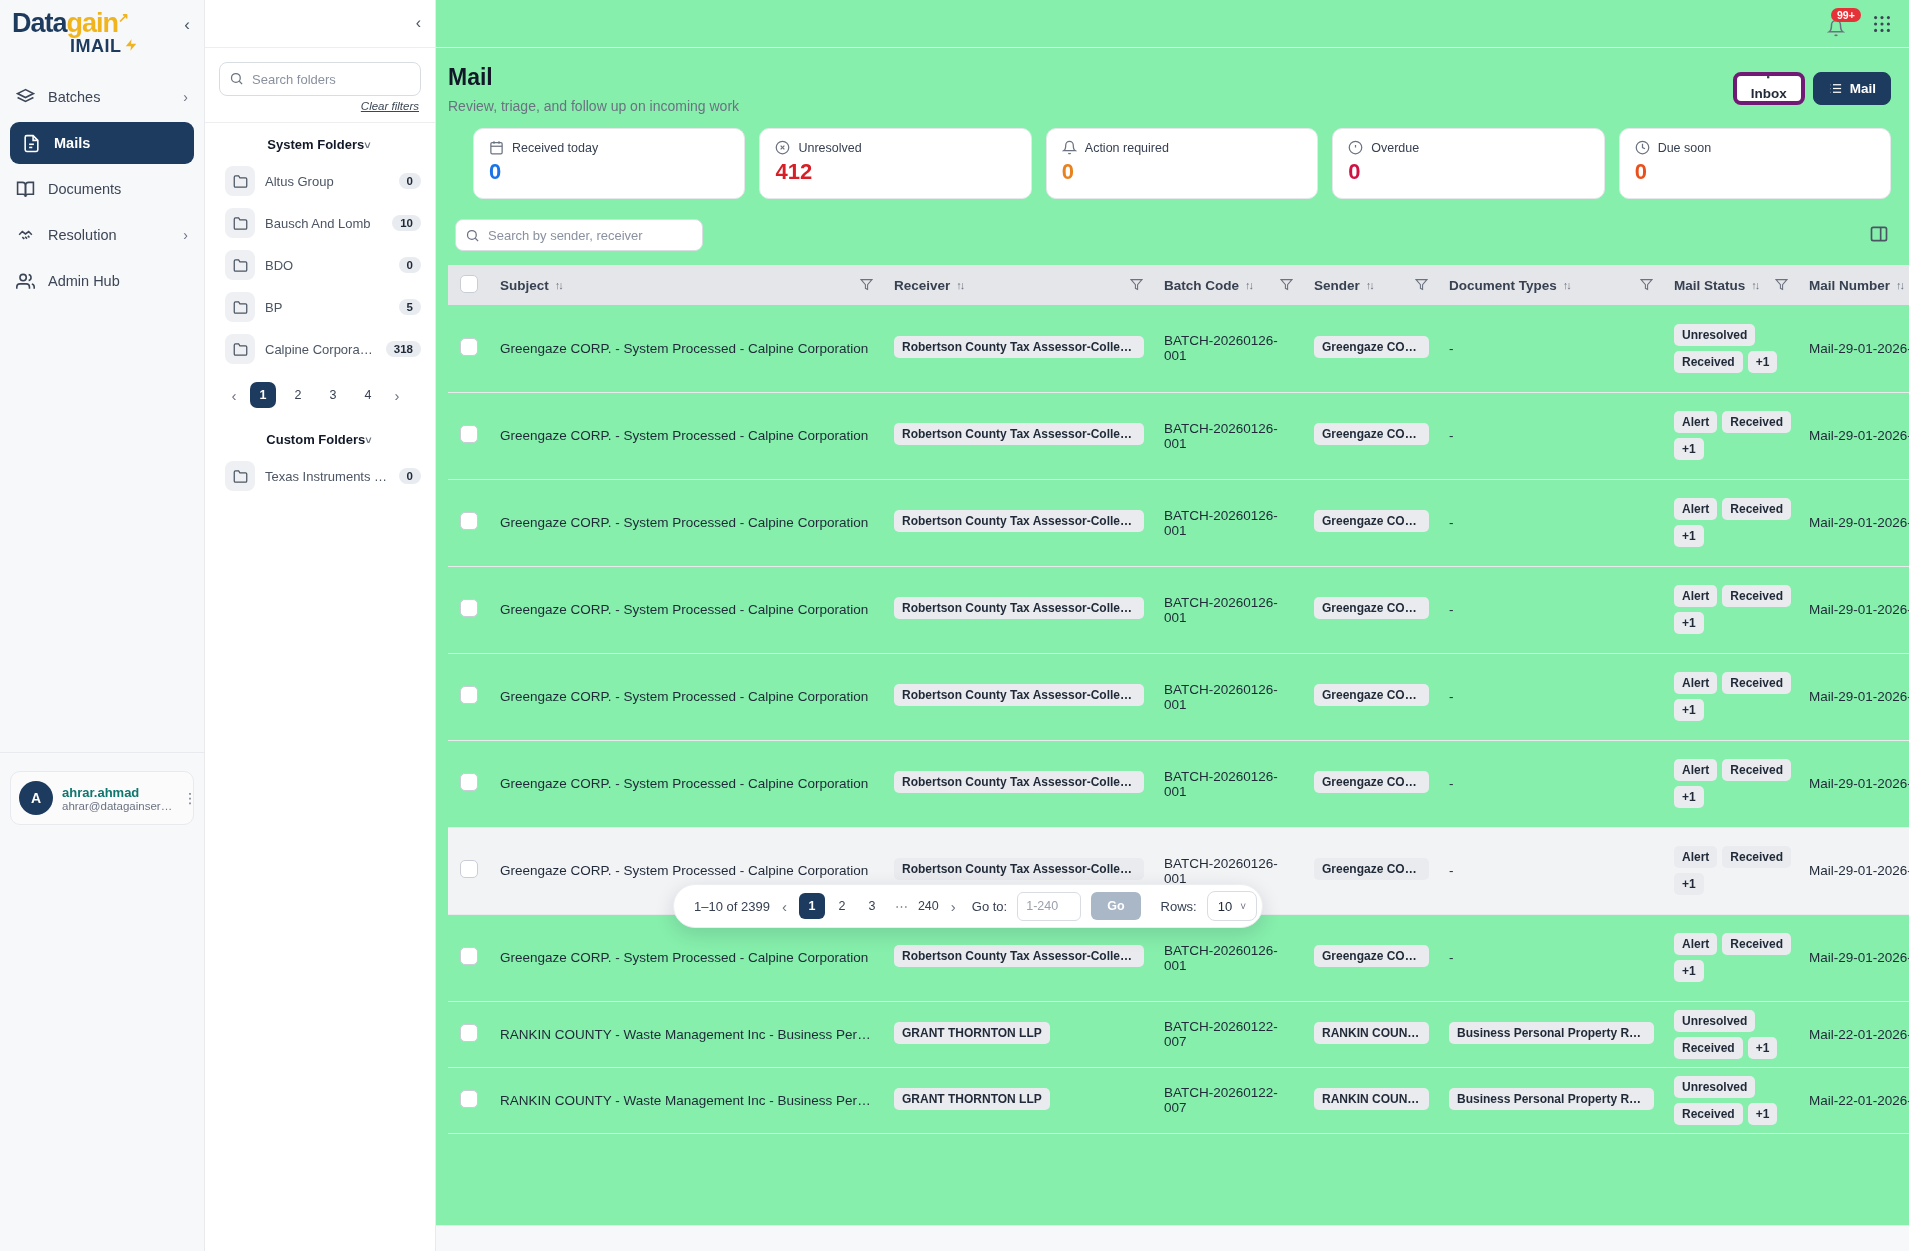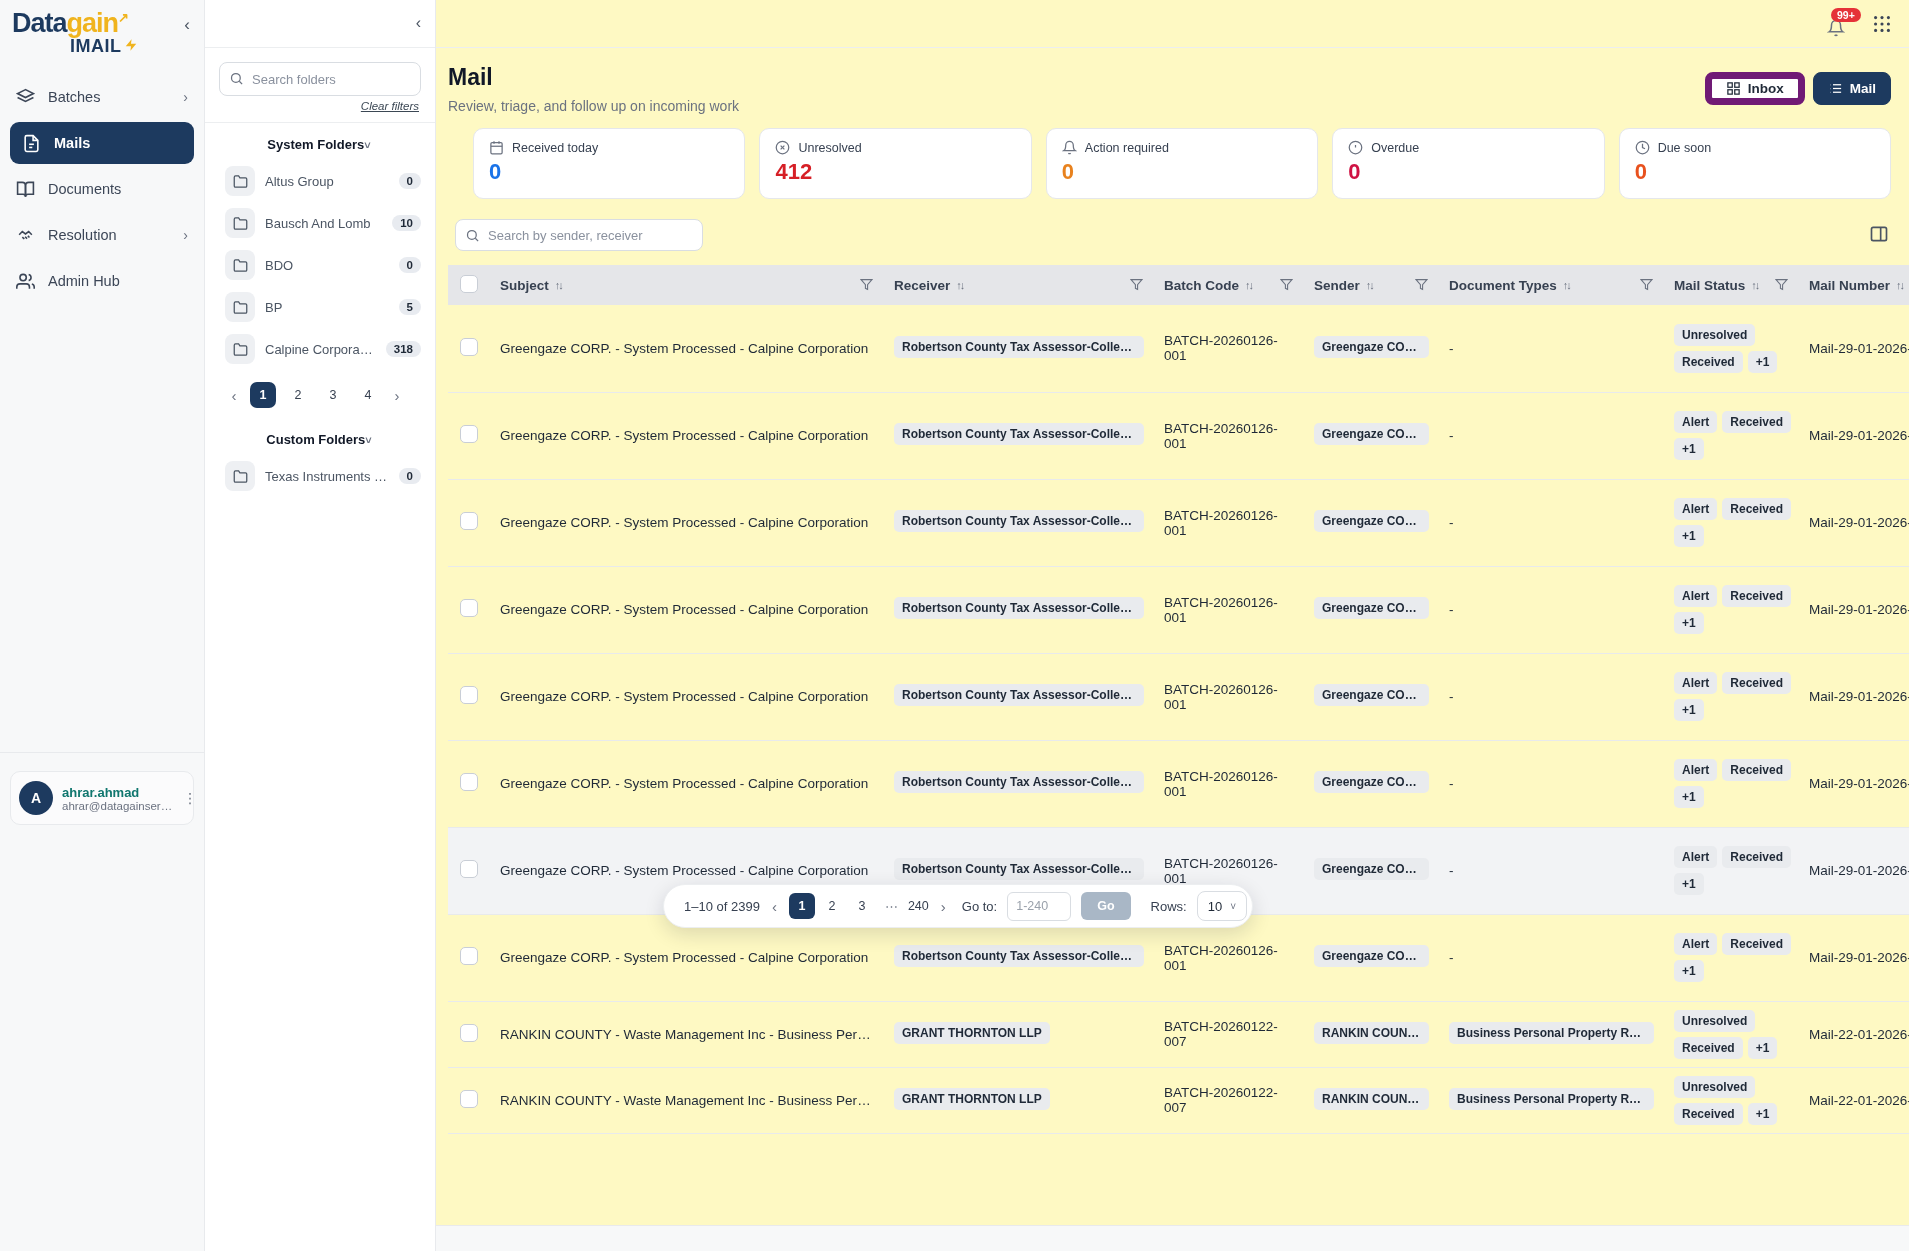--- a/index.html
+++ b/index.html
@@ -49,36 +49,36 @@
   .f-chip { width:30px; height:30px; min-width:30px; border-radius:8px; background:#eef0f3; display:flex; align-items:center; justify-content:center; color:#4b5563; }
   .f-chip svg { width:15px; height:15px; }
   .f-name { font-size:13px; color:#4b5563; white-space:nowrap; overflow:hidden; text-overflow:ellipsis; }
   .f-count { margin-left:auto; background:#e8ebf0; color:#1f2937; font-size:11.5px; font-weight:600; border-radius:10px; padding:2px 8px; }
   .fpages { display:flex; align-items:center; gap:9px; padding:12px 0 10px 22px; }
   .fpage { width:26px; height:26px; display:flex; align-items:center; justify-content:center; border-radius:7px; font-size:12.5px; color:#374151; cursor:pointer; }
   .fpage.active { background:#1d3a5f; color:#fff; font-weight:700; }
   .fp-arrow { color:#6b7280; font-size:15px; cursor:pointer; width:14px; text-align:center; }
 
   
-  .main { flex:1; position:relative; overflow:hidden; background:#fef9c3; }
+  .main { flex:1; position:relative; overflow:hidden; background:#86efac; }
   .topbar { height:48px; border-bottom:1px solid #eceef0; display:flex; align-items:center; justify-content:flex-end; gap:22px; padding-right:16px; }
   .bell-wrap { position:relative; width:22px; height:24px; color:#6b7280; cursor:pointer; }
   .bell-wrap svg { width:18px; height:18px; margin-top:7px; }
   .notif-badge { position:absolute; top:-4px; left:4px; background:#e53238; color:#fff; font-size:10.5px; font-weight:700; border-radius:9px; padding:2px 6px; line-height:1; }
   .apps-icon { width:22px; height:22px; color:#3c4657; cursor:pointer; }
   .apps-icon svg { width:22px; height:22px; }
 
   .content { padding:16px 18px 0 12px; }
   .head-row { display:flex; justify-content:space-between; align-items:flex-start; }
   .page-title { font-size:23px; font-weight:800; color:#111827; }
   .page-sub { font-size:14px; color:#6b7280; margin-top:7px; }
   .view-toggle { display:flex; gap:8px; margin-top:8px; }
   .vt-btn { display:flex; align-items:center; gap:7px; height:33px; padding:0 14px; border-radius:8px; font-size:13.5px; font-weight:600; cursor:pointer; }
   .vt-btn svg { width:15px; height:15px; }
-  .vt-inbox { background:#fff; border:7px solid #701a75; color:#1f2937; }
+  .vt-inbox { background:#fff; border:4px solid #701a75; color:#1f2937;flex-direction:column; }
   .vt-mail { background:#1d3a5f; border:1px solid #1d3a5f; color:#fff; }
 
   .stats-row { display:flex; gap:14px; margin:14px 0 0 25px; }
   .stat-card { flex:1; border:1px solid #e5e7eb; border-radius:10px; padding:11px 15px 13px 15px; background:#fff; }
   .stat-top { display:flex; align-items:center; gap:8px; font-size:12.5px; color:#374151; }
   .stat-top .sicon { width:15px; height:15px; color:#6b7280; display:flex; }
   .stat-top .sicon svg { width:15px; height:15px; }
   .stat-value { font-size:22px; font-weight:800; margin-top:4px; }
 
   .toolbar { display:flex; align-items:center; justify-content:space-between; margin:20px 0 0 7px; }
@@ -101,21 +101,21 @@
   tbody tr { border-bottom:1px solid #e8eaec; height:87px; }
   tbody tr.compact { height:66px; }
   tbody tr.hovered { background:#f2f3f5; }
   td { font-size:13.5px; color:#1f2937; padding:0 8px 0 12px; vertical-align:middle; }
   .cb { display:inline-block; width:18px; height:18px; border:1.5px solid #c9ced6; border-radius:5px; background:#fff; cursor:pointer; }
   .badge { display:inline-block; background:#e9ebee; color:#1f2937; font-weight:600; font-size:12px; padding:4px 8px; border-radius:5px; white-space:nowrap; max-width:100%; overflow:hidden; text-overflow:ellipsis; }
   .status-wrap { display:flex; flex-wrap:wrap; gap:5px; width:120px; }
   td.subj div { white-space:nowrap; overflow:hidden; text-overflow:ellipsis; }
   td.mailnum { white-space:nowrap; }
 
-  .float-pager { position:absolute; left:227px; top:884px; width:590px; height:44px; background:#fff; border:1px solid #eceef0; border-radius:22px; box-shadow:0 6px 20px rgba(15,23,42,.14); display:flex; align-items:center; gap:10px; padding:0 20px; z-index:6; }
+  .float-pager { position:absolute; left:237px; top:884px; width:590px; height:44px; background:#fff; border:1px solid #eceef0; border-radius:22px; box-shadow:0 6px 20px rgba(15,23,42,.14); display:flex; align-items:center; gap:10px; padding:0 20px; z-index:6; }
   .pg-range { font-size:13px; color:#374151; white-space:nowrap; }
   .pg-arrow { color:#6b7280; font-size:15px; cursor:pointer; padding:0 2px; }
   .pg-num { width:26px; height:26px; display:flex; align-items:center; justify-content:center; border-radius:6px; font-size:12.5px; color:#374151; cursor:pointer; }
   .pg-num.active { background:#1d3a5f; color:#fff; font-weight:700; }
   .pg-ellipsis { color:#6b7280; font-size:13px; }
   .goto-label { font-size:13px; color:#374151; white-space:nowrap; margin-left:4px; }
   .goto-input { width:64px; height:29px; border:1px solid #d9dde2; border-radius:6px; padding:0 8px; font-size:12.5px; color:#374151; outline:none; font-family:inherit; }
   .goto-input::placeholder { color:#9aa1ab; }
   .go-btn { height:28px; padding:0 16px; background:#a9b7c6; color:#fff; font-size:12.5px; font-weight:700; border:none; border-radius:6px; cursor:pointer; font-family:inherit; }
   .pg-div { width:1px; height:20px; background:#e1e4e8; }

